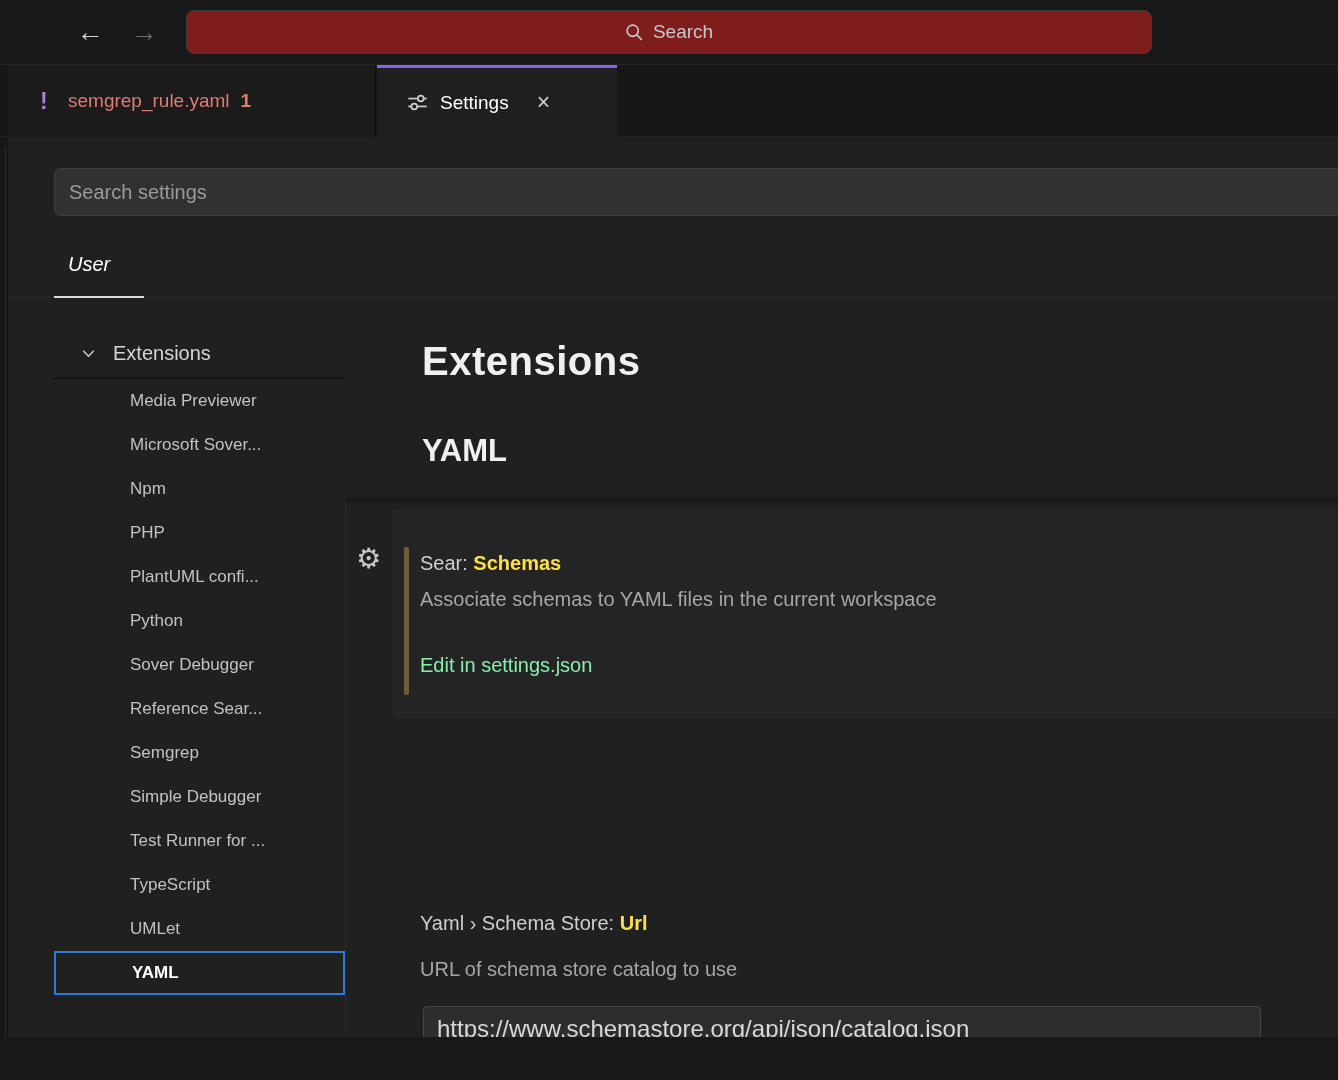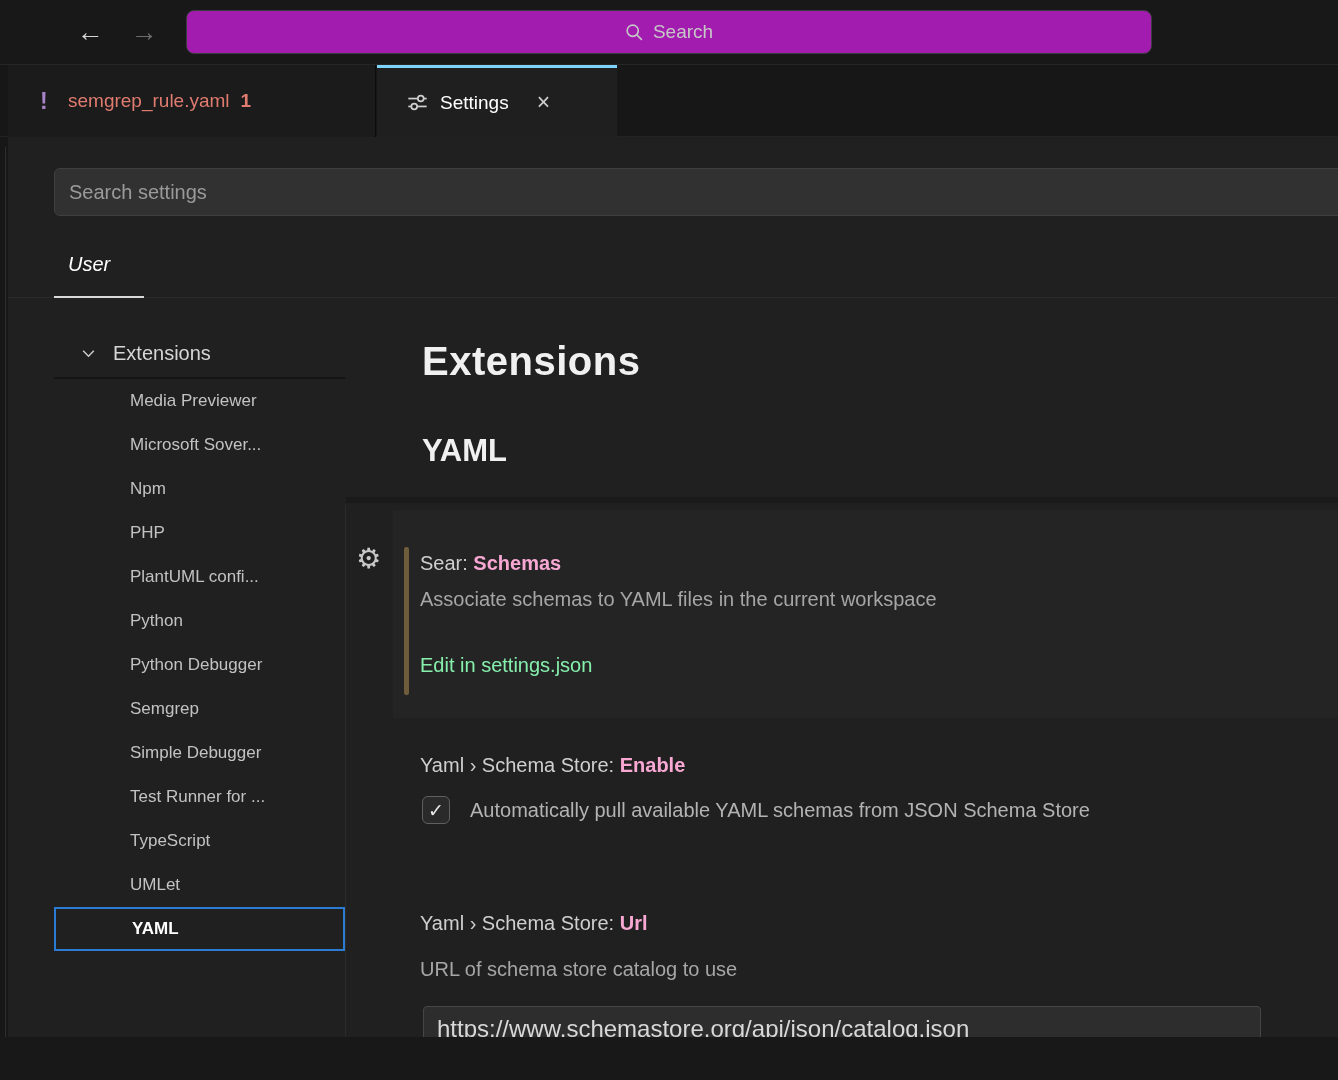--- a/index.html
+++ b/index.html
@@ -7,35 +7,35 @@
     font-family:"Liberation Sans","DejaVu Sans",sans-serif; }
 
   
   #titlebar { position:absolute; left:0; top:0; width:1338px; height:65px;
     background:#181818; border-bottom:1px solid #262626; }
   .nav-btn { position:absolute; top:14px; width:36px; height:36px; font-size:27px;
     line-height:36px; text-align:center; color:#d4d4d4; cursor:pointer; }
   #nav-back { left:72px; }
   #nav-forward { left:126px; color:#6d6d6d; }
   #command-center { position:absolute; left:186px; top:10px; width:966px; height:44px;
-    background:#a21caf; border:1px solid #3c3c3c; border-radius:8px;
+    background:#7f1d1d; border:1px solid #3c3c3c; border-radius:8px;
     display:flex; align-items:center; justify-content:center; gap:9px; color:#c8c8c8; }
   #command-center .cc-label { font-size:19px; }
 
   
   #tabbar { position:absolute; left:0; top:65px; width:1338px; height:72px;
     background:#171717; border-bottom:1px solid #232323; }
   .tab { position:absolute; top:0; height:72px; display:flex; align-items:center; }
   #tab-file { left:8px; width:368px; background:#1b1b1b; border-right:1px solid #0c0c0c;
     padding-left:32px; }
   #tab-file .file-icon { color:#a983c9; font-weight:bold; font-size:23px; width:28px; }
   #tab-file .file-label { color:#e07b70; font-size:19px; }
   #tab-file .file-badge { color:#e07b70; font-size:19px; margin-left:11px; font-weight:bold; }
   #tab-settings { left:377px; width:240px; background:#1f1f1f;
-    border-top:3px solid #7dd3fc; padding-left:30px; }
+    border-top:3px solid #8b5cf6; padding-left:30px; }
   #tab-settings .tab-label { color:#ffffff; font-size:19px; margin-left:12px; }
   #tab-settings .tab-close { color:#cfcfcf; font-size:23px; margin-left:28px;
     cursor:pointer; line-height:23px; }
 
   
   #left-strip { position:absolute; left:0; top:137px; width:8px; height:943px;
     background:#171717; }
   #left-strip::after { content:""; position:absolute; left:5px; top:10px; bottom:0;
     width:1px; background:#2e2e2e; }
 
@@ -72,21 +72,21 @@
   
   #group-title { position:absolute; left:414px; top:202px; font-size:40px;
     font-weight:bold; color:#f0f0f0; letter-spacing:0.5px; }
   #section-title { position:absolute; left:414px; top:296px; font-size:31px;
     font-weight:bold; color:#f0f0f0; }
   #header-shadow { position:absolute; left:338px; top:360px; right:0; height:6px;
     background:#1a1a1a; }
 
   .setting-row { position:absolute; left:385px; right:0; }
   .setting-title { font-size:20px; color:#cfcfcf; }
-  .setting-title b { color:#f9a8d4; font-weight:bold;margin-top:32px; }
+  .setting-title b { color:#fde047; font-weight:bold;margin-top:32px; }
   .setting-desc { font-size:20px; color:#a6a6a6; }
 
   #row-schemas { top:373px; height:208px; background:#242425; }
   #gear-btn { position:absolute; left:348px; top:408px; font-size:28px; color:#c8c8c8;
     cursor:pointer; line-height:28px; }
   #row-schemas .modbar { position:absolute; left:11px; top:37px; width:5px; height:148px;
     background:#6f5c3a; border-radius:2px; }
   #row-schemas .setting-title { position:absolute; left:27px; top:42px; }
   #row-schemas .setting-desc  { position:absolute; left:27px; top:78px; }
   #row-schemas .setting-link  { position:absolute; left:27px; top:144px; font-size:20px;
@@ -172,21 +172,22 @@
     </div>
     <div id="toc-sep"></div>
     <div id="toc-list">
 
     <div class="toc-item">Media Previewer</div>
         <div class="toc-item">Microsoft Sover...</div>
         <div class="toc-item">Npm</div>
         <div class="toc-item">PHP</div>
         <div class="toc-item">PlantUML confi...</div>
         <div class="toc-item">Python</div>
-        <div class="toc-item">Python Debugger</div>
+        <div class="toc-item">Sover Debugger</div>
+        <div class="toc-item">Reference Sear...</div>
         <div class="toc-item">Semgrep</div>
         <div class="toc-item">Simple Debugger</div>
         <div class="toc-item">Test Runner for ...</div>
         <div class="toc-item">TypeScript</div>
         <div class="toc-item">UMLet</div>
         <div class="toc-item selected">YAML</div>
       </div>
   </div>
 
   <div id="toc-divider"></div>
@@ -199,29 +200,20 @@
 
   <div id="row-schemas" class="setting-row">
     <div class="modbar"></div>
     <div class="setting-title">
       <span>Sear: </span><b>Schemas</b>
     </div>
     <div class="setting-desc">Associate schemas to YAML files in the current workspace</div>
     <div class="setting-link">Edit in settings.json</div>
   </div>
 
-  <div id="row-enable" class="setting-row">
-    <div class="setting-title">
-      <span>Yaml › Schema Store: </span><b>Enable</b>
-    </div>
-    <div class="check-row">
-      <div class="checkbox">✓</div>
-      <div class="check-label">Automatically pull available YAML schemas from JSON Schema Store</div>
-    </div>
-  </div>
 
   <div id="row-url" class="setting-row">
     <div class="setting-title">
       <span>Yaml › Schema Store: </span><b>Url</b>
     </div>
     <div class="setting-desc">URL of schema store catalog to use</div>
     <input id="url-input" type="text" value="https://www.schemastore.org/api/json/catalog.json" style="">
   </div>
 
 </div>

